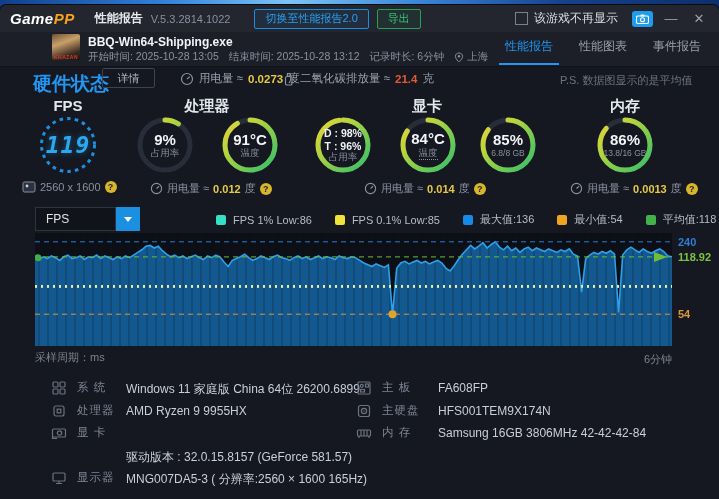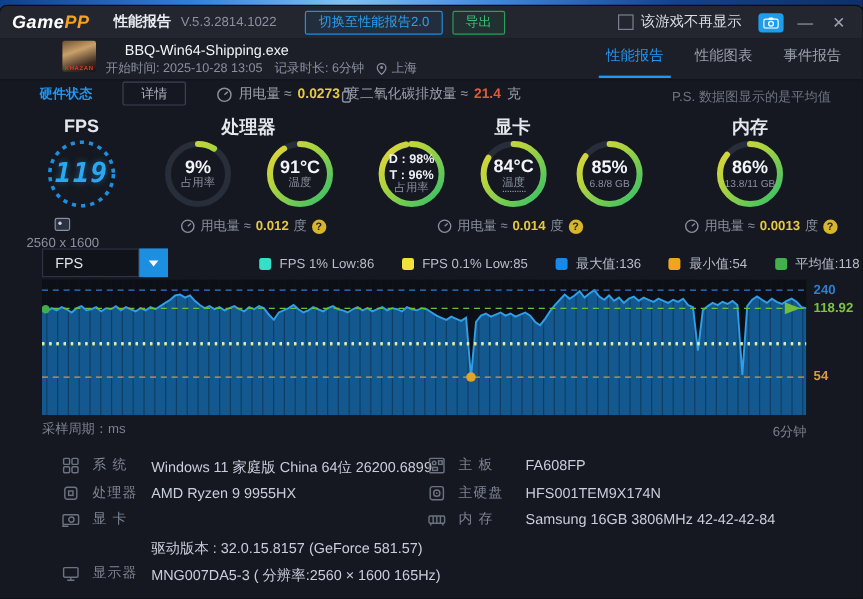--- a/index.html
+++ b/index.html
@@ -22,29 +22,29 @@
   .tspacer{flex:1;}
   .hide-check{display:flex;gap:6px;align-items:center;color:#d9dde4;font-size:12px;cursor:pointer;}
   .checkbox{width:11px;height:11px;border:1px solid #7a8090;background:transparent;display:inline-block;}
   .camera{width:21px;height:16px;background:#1d9dec;border-radius:3px;display:flex;align-items:center;justify-content:center;margin-left:6px;cursor:pointer;}
   .win-ctl{color:#9aa0ac;font-size:13px;width:20px;text-align:center;cursor:pointer;line-height:16px;}
   
   .infobar{position:absolute;top:27px;left:0;right:0;height:34px;background:#1c1f27;border-bottom:1px solid #10131a;}
   .avatar{position:absolute;left:52px;top:2px;width:28px;height:26px;border-radius:2px;overflow:hidden;
     background:linear-gradient(160deg,#6e5336 0%,#c9a06a 35%,#3a2b22 75%,#191210 100%);}
   .avatar span{position:absolute;bottom:0;left:0;right:0;font-size:5px;color:#d43b2a;text-align:center;font-weight:bold;letter-spacing:.5px;}
-  .exe-name{position:absolute;left:88px;top:3px;color:#f2f4f8;font-size:12px;font-weight:normal;margin-left:16px;}
+  .exe-name{position:absolute;left:88px;top:3px;color:#f2f4f8;font-size:12px;font-weight:bold;}
   .session-meta{position:absolute;left:88px;top:18px;display:flex;gap:10px;color:#8a90a0;font-size:10.5px;align-items:center;}
   .loc{display:flex;align-items:center;gap:3px;}
   .tabs{position:absolute;right:18px;top:6px;display:flex;gap:26px;}
   .tab{font-size:12px;color:#9aa0ac;cursor:pointer;padding-bottom:10px;position:relative;}
   .tab.active{color:#2196f3;}
   .tab.active:after{content:"";position:absolute;left:-6px;right:-6px;bottom:0;height:2px;background:#2196f3;}
   
-  .hw-title{position:absolute;left:33px;top:66px;color:#2196f3;font-size:11px;font-weight:bold;}
+  .hw-title{position:absolute;left:33px;top:66px;color:#2196f3;font-size:19px;font-weight:bold;}
   .btn-detail{position:absolute;left:102px;top:63px;width:53px;height:20px;border:1px solid #3b4250;border-radius:2px;
     color:#aab1bd;font-size:11px;display:flex;align-items:center;justify-content:center;box-sizing:border-box;cursor:pointer;}
   .stat-group{position:absolute;display:flex;align-items:center;gap:5px;font-size:11.5px;color:#9aa0ac;}
   .stat-val{color:#e6c943;font-weight:bold;}
   .stat-val.red{color:#e05b35;}
   .ps-note{position:absolute;left:560px;top:68px;color:#6d7480;font-size:11px;}
   
   .col-title{position:absolute;color:#e3e7ee;font-size:15px;font-weight:bold;text-align:center;width:120px;}
   .gauge{position:absolute;width:58px;height:58px;}
   .gauge svg{position:absolute;inset:0;}
@@ -115,20 +115,21 @@
     <span class="win-ctl">✕</span>
   </div>
 
   <div class="infobar">
     <div class="avatar">
         <span>KHAZAN</span>
       </div>
     <div class="exe-name">BBQ-Win64-Shipping.exe</div>
     <div class="session-meta">
       <span>开始时间: 2025-10-28 13:05</span>
+      <span>结束时间: 2025-10-28 13:12</span>
       <span>记录时长: 6分钟</span>
       <span class="loc">
         <svg width="10" height="11" viewBox="0 0 10 11">
           <path d="M5 1 C2.8 1 1.4 2.6 1.4 4.4 C1.4 6.8 5 10 5 10 C5 10 8.6 6.8 8.6 4.4 C8.6 2.6 7.2 1 5 1 Z" fill="none" stroke="#8a90a0" stroke-width="1"></path>
           <circle cx="5" cy="4.3" r="1.2" fill="#8a90a0"></circle>
         </svg>
         <span>上海</span>
       </span>
     </div>
     <div class="tabs">
@@ -269,25 +270,25 @@
       <stop offset="0" stop-color="#2fbf6b"></stop>
             <stop offset="0.65" stop-color="#b3d43c"></stop>
             <stop offset="1" stop-color="#e8d53a"></stop>
           </linearGradient>
         </defs>
       <circle class="track" cx="29" cy="29" r="25"></circle>
         <circle class="arc" cx="29" cy="29" r="25" stroke="url(#gy6)" stroke-dasharray="135.1 157.1"></circle>
       </svg>
     <div class="gtxt">
       <div class="gval">86%</div>
-      <div class="gsub">13.8/11 GB</div>
-    </div>
-  </div>
-
-  <div class="power-row" style="left:22px;top:176px;flex-direction:column;">
+      <div class="gsub">13.8/16 GB</div>
+    </div>
+  </div>
+
+  <div class="power-row" style="left:22px;top:176px;">
     <svg width="14" height="12" viewBox="0 0 14 12">
       <rect x="1" y="1" width="12" height="10" rx="1.5" fill="#2a3140" stroke="#8a90a0" stroke-width="1"></rect>
       <circle cx="5" cy="5" r="1.4" fill="#cfd5df"></circle>
     </svg>
     <span>2560 x 1600</span>
     <span class="qmark">?</span>
   </div>
   <div class="power-row" style="left:150px;top:176px;">
     <svg width="13" height="13" viewBox="0 0 14 14">
       <circle cx="7" cy="7" r="5.5" class="icn-s"></circle>

